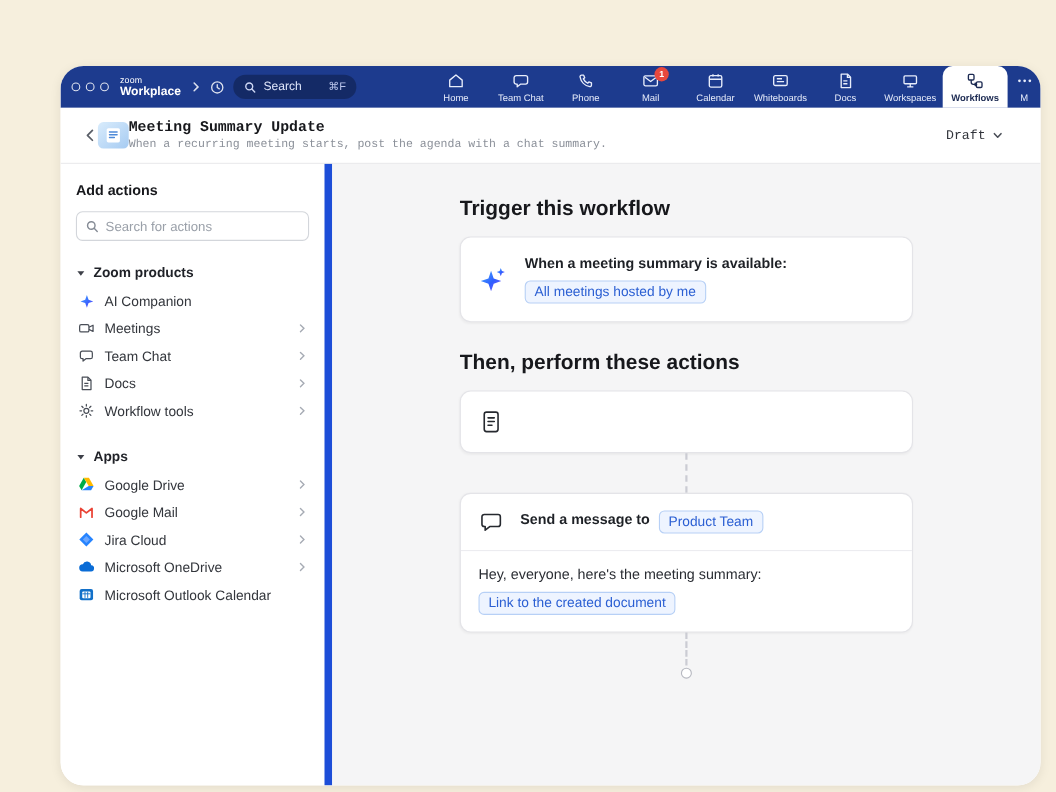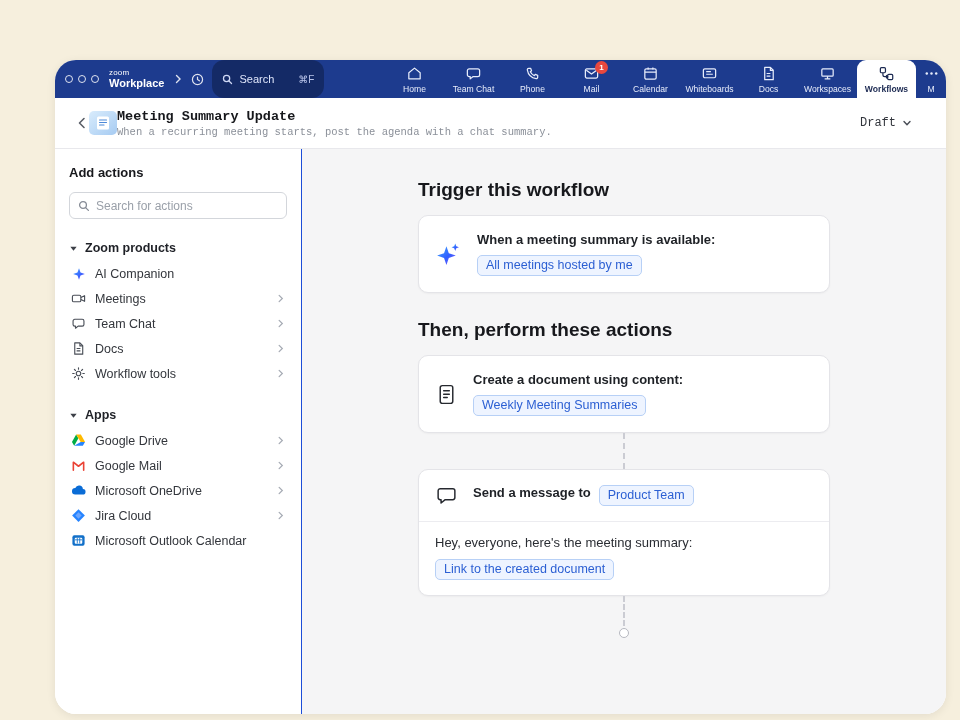--- a/index.html
+++ b/index.html
@@ -25,21 +25,21 @@
   .traffic { display: flex; gap: 5px; margin-right: 3px; }
   .traffic span {
     width: 8px; height: 8px; border-radius: 50%;
     border: 1.3px solid rgba(255,255,255,0.85); display: block;
   }
   .logo { line-height: 1; margin-right: 2px; }
   .logo .lt { font-size: 8px; font-weight: 400; display: block; letter-spacing: .2px; }
   .logo .lb { font-size: 11px; font-weight: 700; display: block; margin-top: 1px; }
   .tb-ic { display: flex; align-items: center; color: rgba(255,255,255,0.85); }
   .search-pill {
-    height: 38px; background: rgba(0,0,0,0.28); border-radius: 12px;
+    height: 22px; background: rgba(0,0,0,0.28); border-radius: 12px;
     display: flex; align-items: center; gap: 6px; padding: 0 10px;
     font-size: 11px; color: #dfe6fb; min-width: 112px; cursor: pointer;
   }
   .search-pill .sc { margin-left: auto; color: #b9c4ea; font-size: 10px; }
 
   .topnav { margin-left: auto; display: flex; align-items: stretch; height: 100%; }
   .nav-item {
     width: 59px; display: flex; flex-direction: column; align-items: center;
     justify-content: center; gap: 2px; font-size: 8.6px; color: #e8edfb;
     position: relative; cursor: pointer; flex: none;
@@ -70,21 +70,21 @@
   .h-title { font-size: 13.5px; font-weight: 700; color: #17181c; }
   .h-sub { font-size: 10.5px; color: #8b9099; }
   .draft-btn {
     margin-left: auto; display: flex; align-items: center; gap: 6px;
     font-size: 12px; color: #31343b; cursor: pointer; padding: 4px 6px; border-radius: 6px;
   }
 
   
   .content { flex: 1; display: flex; min-height: 0; }
   .sidebar {
-    width: 247px; flex: none; background: #fff; border-right: 1px solid #1d4ed8;
+    width: 247px; flex: none; background: #fff; border-right: 7px solid #1d4ed8;
     padding: 16px 14px; overflow: hidden;
   }
   .sb-heading { font-size: 13px; font-weight: 700; color: #17181c; margin-bottom: 12px; }
   .sb-search {
     height: 27px; border: 1px solid #d3d6db; border-radius: 6px;
     display: flex; align-items: center; gap: 6px; padding: 0 8px; background: #fff;
   }
   .sb-search input {
     border: none; outline: none; flex: 1; font-size: 12px;
     font-family: "Liberation Sans", sans-serif; color: #ec4899; background: transparent;
@@ -419,38 +419,38 @@
           <span>Google Mail</span>
           <span class="chev">
               <svg width="9" height="9" viewBox="0 0 10 10" fill="none" stroke="currentColor" stroke-width="1.4" stroke-linecap="round">
                 <path d="M3.5 1.5 L7 5 L3.5 8.5"></path>
               </svg>
             </span>
         </div>
         <div class="sb-item">
           <span class="sb-ic">
             <svg width="15" height="15" viewBox="0 0 16 16">
-                <path d="M4.5 12.3 h7.8 a3 3 0 0 0 .4 -6 A4.2 4.2 0 0 0 4.6 5.3 a3.4 3.4 0 0 0 -.1 7 z" fill="#0A6CD6"></path>
-              </svg>
-          </span>
-          <span>Microsoft OneDrive</span>
-          <span class="chev">
-              <svg width="9" height="9" viewBox="0 0 10 10" fill="none" stroke="currentColor" stroke-width="1.4" stroke-linecap="round">
-                <path d="M3.5 1.5 L7 5 L3.5 8.5"></path>
-              </svg>
-            </span>
-        </div>
-        <div class="sb-item">
-          <span class="sb-ic">
-            <svg width="15" height="15" viewBox="0 0 16 16">
                 <path d="M8 1.2 L14.8 8 L8 14.8 L1.2 8 Z" fill="#2684FF"></path>
                 <path d="M8 4.6 L11.4 8 L8 11.4 L4.6 8 Z" fill="#6ba6ff"></path>
               </svg>
           </span>
           <span>Jira Cloud</span>
+          <span class="chev">
+              <svg width="9" height="9" viewBox="0 0 10 10" fill="none" stroke="currentColor" stroke-width="1.4" stroke-linecap="round">
+                <path d="M3.5 1.5 L7 5 L3.5 8.5"></path>
+              </svg>
+            </span>
+        </div>
+        <div class="sb-item">
+          <span class="sb-ic">
+            <svg width="15" height="15" viewBox="0 0 16 16">
+                <path d="M4.5 12.3 h7.8 a3 3 0 0 0 .4 -6 A4.2 4.2 0 0 0 4.6 5.3 a3.4 3.4 0 0 0 -.1 7 z" fill="#0A6CD6"></path>
+              </svg>
+          </span>
+          <span>Microsoft OneDrive</span>
           <span class="chev">
               <svg width="9" height="9" viewBox="0 0 10 10" fill="none" stroke="currentColor" stroke-width="1.4" stroke-linecap="round">
                 <path d="M3.5 1.5 L7 5 L3.5 8.5"></path>
               </svg>
             </span>
         </div>
         <div class="sb-item">
           <span class="sb-ic">
             <svg width="15" height="15" viewBox="0 0 16 16">
                 <rect x="1.5" y="2.5" width="13" height="11" rx="2" fill="#1270C9"></rect>
@@ -490,24 +490,20 @@
         <div class="gap1"></div>
         <div class="c-heading">Then, perform these actions</div>
 
         <div class="card card-row">
           <span style="display:flex;flex:none;">
             <svg width="23" height="23" viewBox="0 0 22 22" fill="none" stroke="#26292f" stroke-width="1.4" stroke-linejoin="round">
                 <rect x="5" y="2.5" width="12" height="17" rx="2"></rect>
                 <path d="M8.3 7.5 h5.4 M8.3 10.7 h5.4 M8.3 13.9 h3.4" stroke-linecap="round"></path>
               </svg>
           </span>
-          <div class="card-lines">
-            <div class="card-text">Create a document using content:</div>
-            <span class="chip">Weekly Meeting Summaries</span>
-          </div>
         </div>
 
         <div class="connector conn-md"></div>
 
         <div class="card">
           <div class="c3-top">
             <span style="display:flex;flex:none;">
               <svg width="23" height="23" viewBox="0 0 22 22" fill="none" stroke="#26292f" stroke-width="1.4" stroke-linejoin="round">
                   <path d="M5 4.5 h12 a2 2 0 0 1 2 2 v6.5 a2 2 0 0 1 -2 2 h-7.2 l-4 3.2 V15 H5 a2 2 0 0 1 -2 -2 V6.5 a2 2 0 0 1 2 -2 z"></path>
                 </svg>

